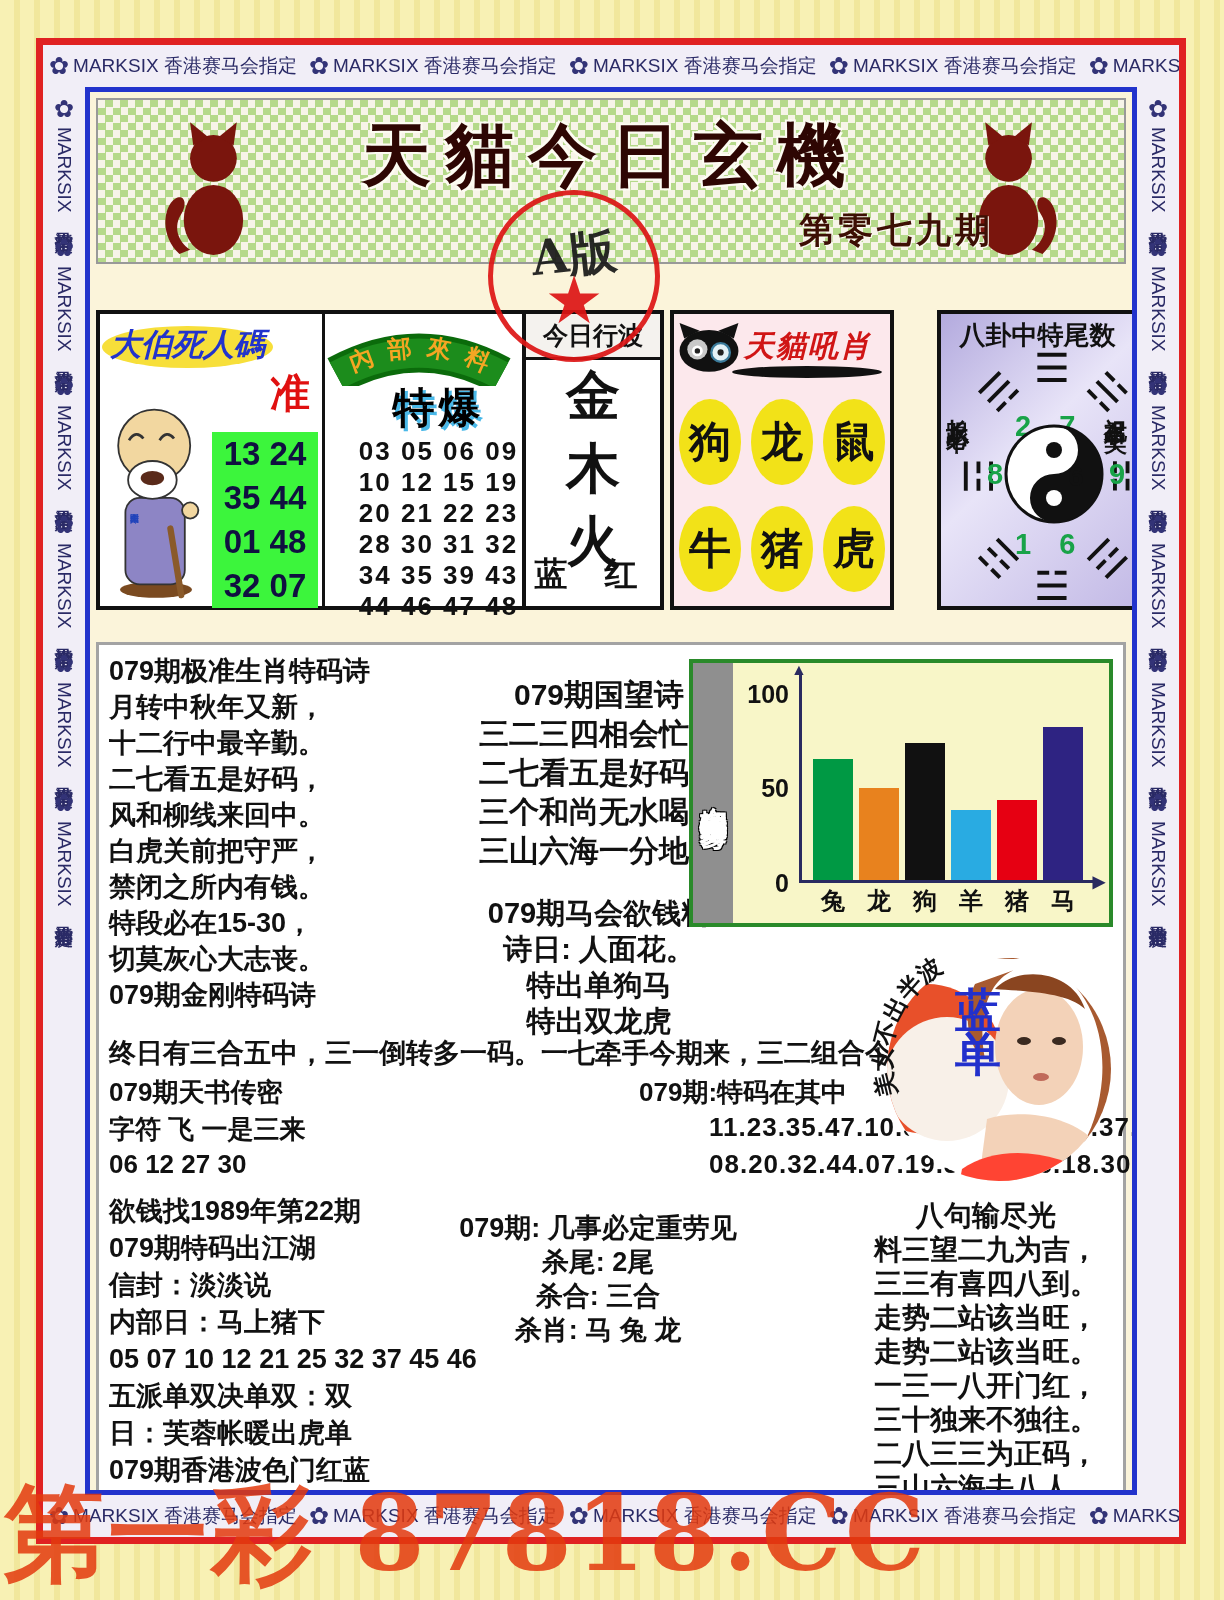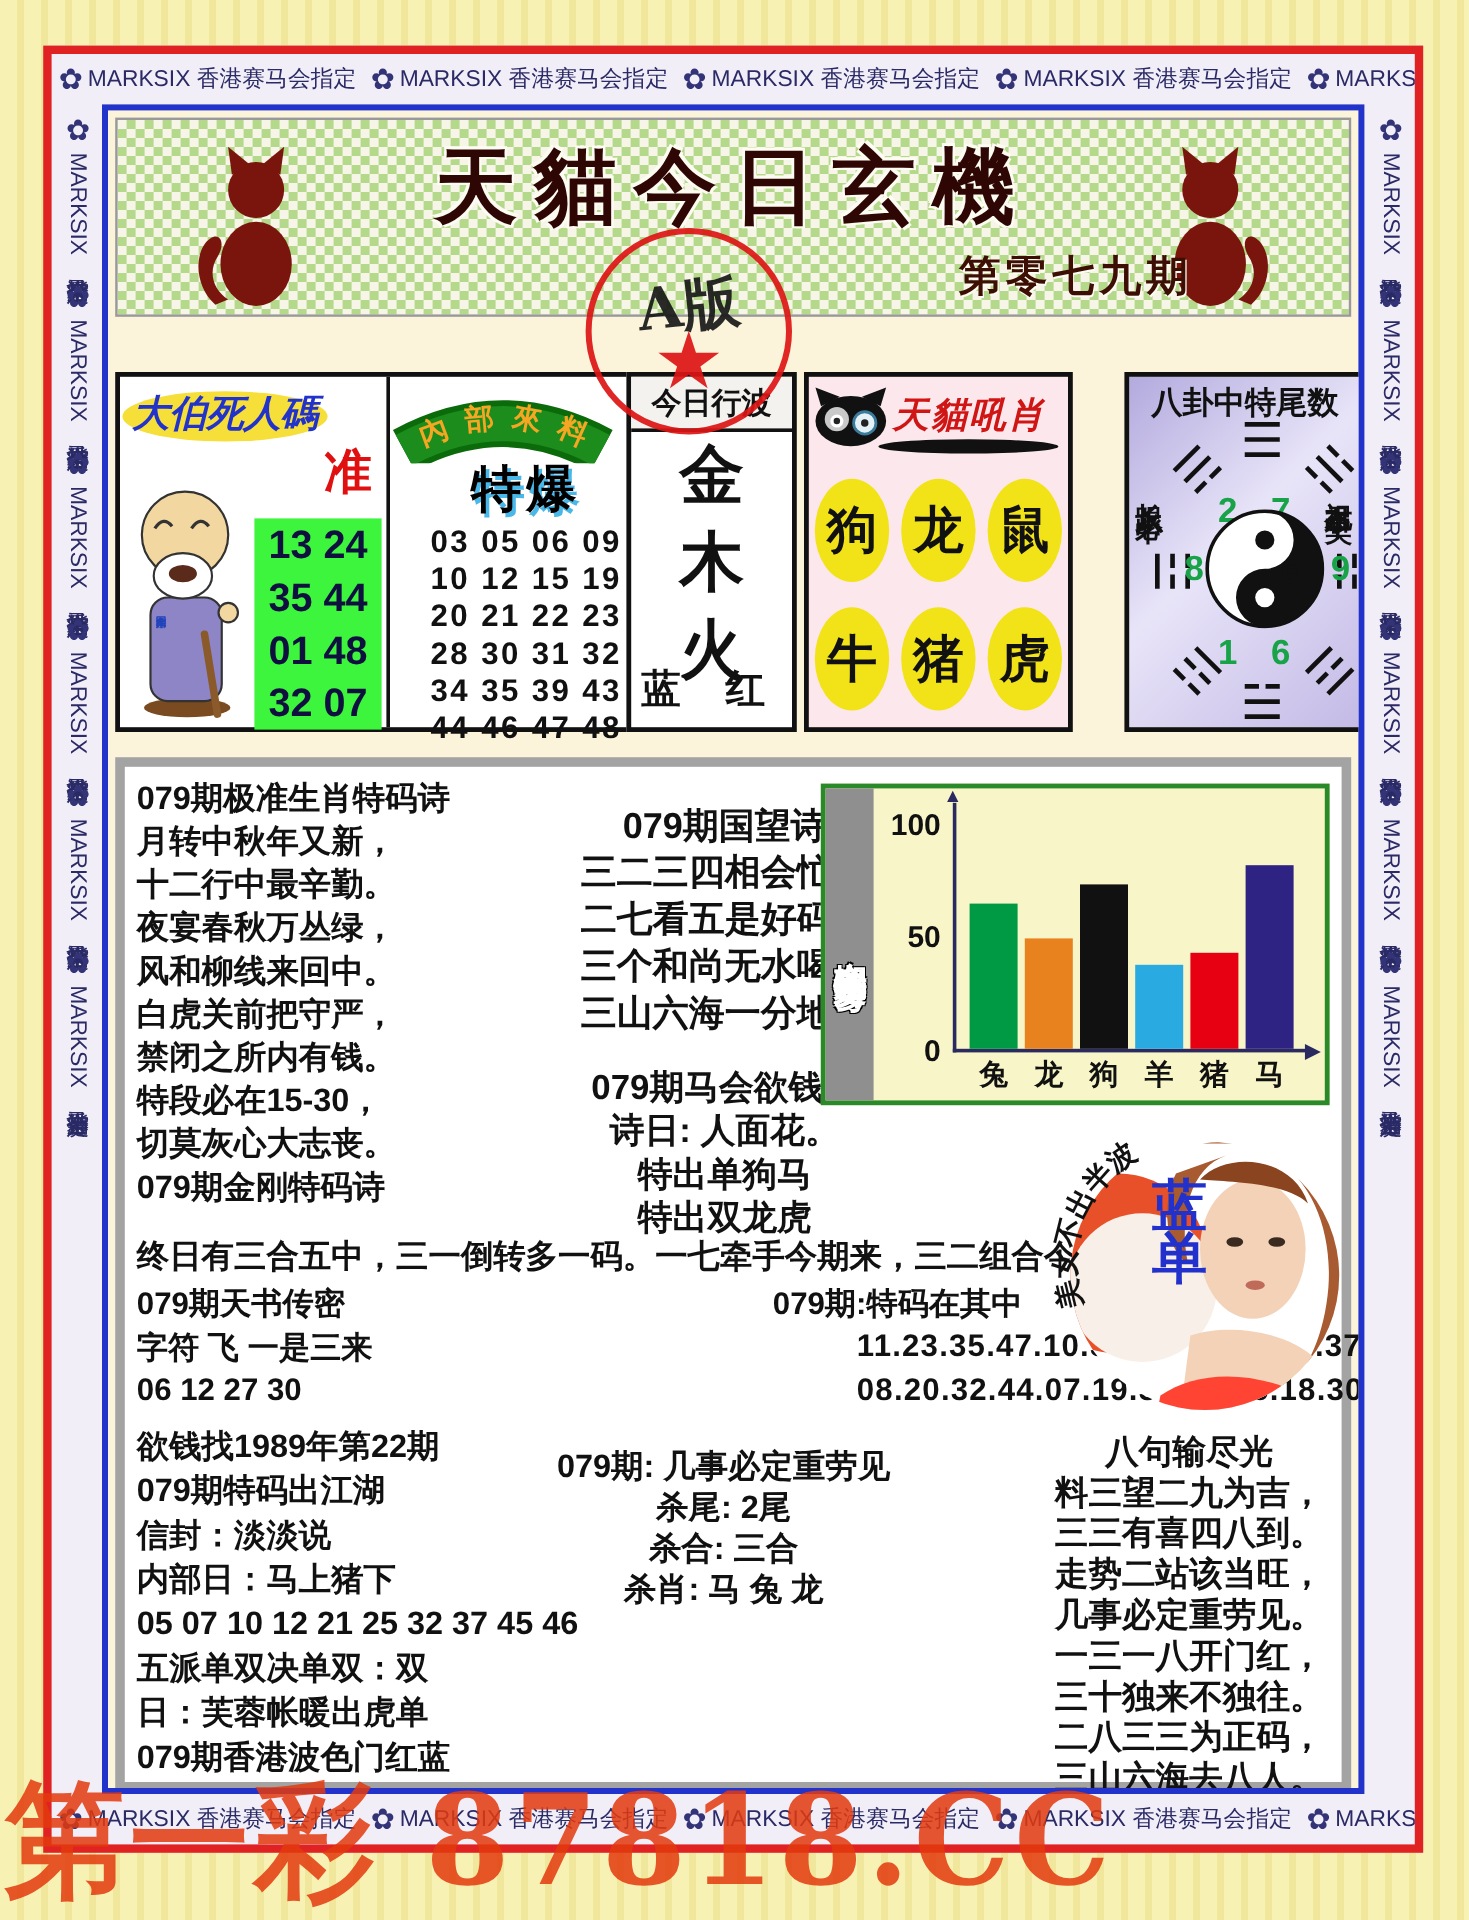--- a/index.html
+++ b/index.html
@@ -92,22 +92,22 @@
     align-items:center; justify-content:center; font-size:42px; font-weight:900; color:#111; }
   .box4 { left:847px; width:201px; background:linear-gradient(135deg,#b3aade,#e8e4f8 45%,#c3bae6); }
   .bg-title { position:absolute; left:0; right:0; top:4px; text-align:center; font-size:26px;
     font-weight:900; color:#111; }
   .trigram { position:absolute; font-size:40px; color:#111; line-height:1; }
   .bg-num { position:absolute; font-size:29px; font-weight:900; color:#18a348; letter-spacing:10px; }
   .bg-side { position:absolute; top:86px; writing-mode:vertical-rl; font-size:23px;
     font-weight:900; color:#111; letter-spacing:4px; }
   .yy { position:absolute; left:63px; top:110px; width:100px; height:100px; }
   
-  .mainbox { position:absolute; left:6px; top:539px; width:1030px; height:862px;
-    border:8px solid #a3a3a3; background:#fff; font-weight:bold; color:#111; }
+  .mainbox { position:absolute; left:6px; top:550px; width:1030px; height:862px;
+    border:3px solid #a3a3a3; background:#fff; font-weight:bold; color:#111; }
   .poem { position:absolute; }
   .left-poem { left:10px; top:8px; font-size:27px; line-height:36px; white-space:nowrap; }
   .mid-poem { left:320px; top:30px; width:360px; text-align:center; font-size:30px;
     line-height:39px; }
   .mid-money { left:320px; top:250px; width:360px; text-align:center; font-size:29px;
     line-height:36px; }
   .full-line { position:absolute; left:10px; top:390px; font-size:27px; white-space:nowrap; }
   .pair-rows { position:absolute; left:10px; top:430px; width:1012px; font-size:26px; }
   .pair-row { position:relative; height:37px; white-space:nowrap; }
   .pr-left { position:absolute; left:0; }
@@ -384,21 +384,21 @@
           <circle cx="50" cy="74" r="8" fill="#fff"></circle>
           <text x="64" y="62" font-size="28" font-weight="bold" fill="#111">6</text>
         </svg>
       </div>
 
       <div class="mainbox">
         <div class="poem left-poem">
             <div class="poem-line">079期极准生肖特码诗</div>
             <div class="poem-line">月转中秋年又新，</div>
             <div class="poem-line">十二行中最辛勤。</div>
-            <div class="poem-line">夜宴春秋万丛绿，</div>
+            <div class="poem-line">二七看五是好码，</div>
             <div class="poem-line">风和柳线来回中。</div>
             <div class="poem-line">白虎关前把守严，</div>
             <div class="poem-line">禁闭之所内有钱。</div>
             <div class="poem-line">特段必在15-30，</div>
             <div class="poem-line">切莫灰心大志丧。</div>
             <div class="poem-line">079期金刚特码诗</div>
           </div>
 
         <div class="poem mid-poem">
           <div>079期国望诗</div>
@@ -510,21 +510,21 @@
           </svg>
           <div class="photo-label">蓝单</div>
         </div>
 
         <div class="poem right-poem">
           <div>八句输尽光</div>
           <div>
               <div class="poem-line">料三望二九为吉，</div>
               <div class="poem-line">三三有喜四八到。</div>
               <div class="poem-line">走势二站该当旺，</div>
-              <div class="poem-line">几事必定重劳见。</div>
+              <div class="poem-line">走势二站该当旺。</div>
               <div class="poem-line">一三一八开门红，</div>
               <div class="poem-line">三十独来不独往。</div>
               <div class="poem-line">二八三三为正码，</div>
               <div class="poem-line">三山六海去八人。</div>
             </div>
         </div>
       </div>
 
     </div>
   </div>

